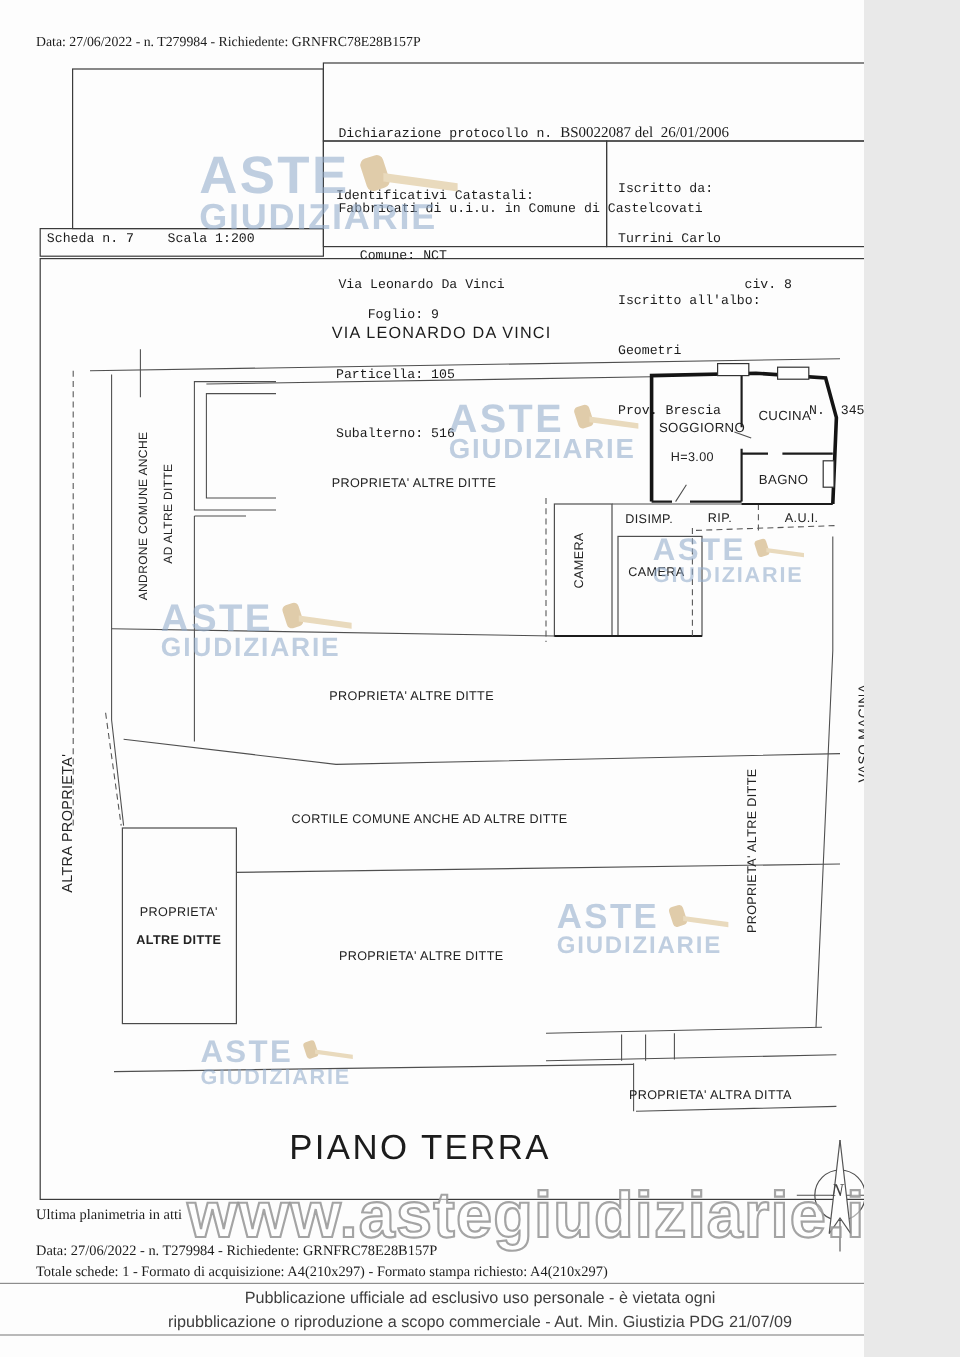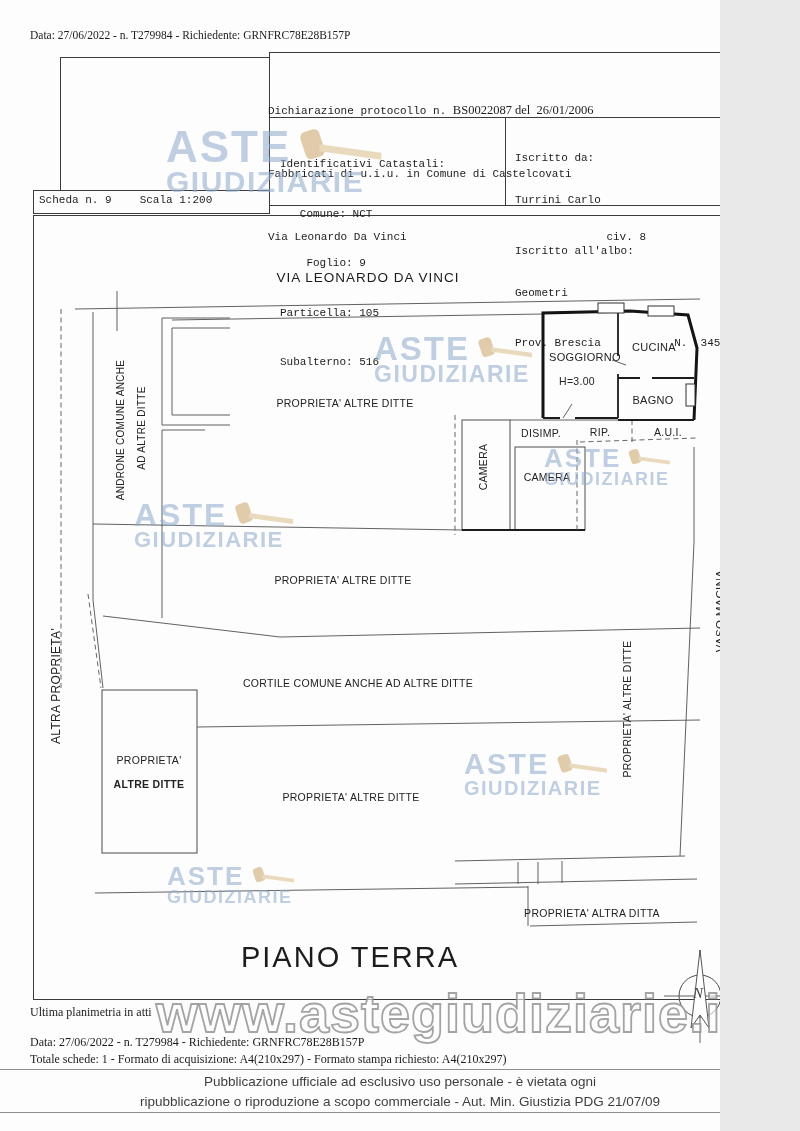--- a/index.html
+++ b/index.html
@@ -117,21 +117,21 @@
         <circle cx="757" cy="1066" r="4.5" fill="#b5b5b5"></circle>
       <circle cx="767" cy="1062" r="4.5" fill="#b5b5b5"></circle>
         <circle cx="777" cy="1066" r="4.5" fill="#b5b5b5"></circle>
       <circle cx="767" cy="1076" r="9" fill="#cfcfcf" stroke="#8a8a8a" stroke-width="1"></circle>
     </g>
   </svg>
 
   <div class="abs serif" style="left:30px;top:29px;font-size:11.5px;">Data: 27/06/2022 - n. T279984 - Richiedente: GRNFRC78E28B157P</div>
 
 
-  <div class="abs mono" style="left:268px;top:58px;width:450px;font-size:11px;line-height:21px;">
+  <div class="abs mono" style="left:282px;top:58px;width:450px;font-size:11px;line-height:21px;">
     <div><span>Dichiarazione protocollo n. </span><span class="serif" style="font-size:12.5px;">BS0022087 del  26/01/2006</span></div>
     <div>Fabbricati di u.i.u. in Comune di Castelcovati</div>
     <div style="display:flex;">
       <span>Via Leonardo Da Vinci</span>
       <span style="margin-left:auto;margin-right:72px;">civ. 8</span>
     </div>
   </div>
 
   <div class="abs mono" style="left:280px;top:123px;font-size:11px;line-height:16.5px;">
     <div>Identificativi Catastali:</div>
@@ -146,21 +146,21 @@
     <div>Turrini Carlo</div>
     <div style="margin-top:9px;">Iscritto all'albo:</div>
     <div>Geometri</div>
     <div style="margin-top:8px;display:flex;">
       <span>Prov. Brescia</span>
       <span style="margin-left:auto;">N.  3454</span>
     </div>
   </div>
 
   <div class="abs mono" style="left:39px;top:194px;font-size:11px;display:flex;gap:28px;">
-    <span>Scheda n. 9</span>
+    <span>Scheda n. 7</span>
     <span>Scala 1:200</span>
   </div>
 
   <div class="abs ctr sans" style="left:368px;top:277px;font-size:13.5px;letter-spacing:1px;">VIA LEONARDO DA VINCI</div>
   <div class="abs ctr lbl" style="left:345px;top:403px;">PROPRIETA' ALTRE DITTE</div>
   <div class="abs ctr lbl" style="left:585px;top:357px;font-size:11px;">SOGGIORNO</div>
   <div class="abs ctr lbl" style="left:577px;top:381px;">H=3.00</div>
   <div class="abs ctr lbl" style="left:654px;top:347px;font-size:11px;">CUCINA</div>
   <div class="abs ctr lbl" style="left:653px;top:400px;font-size:11px;">BAGNO</div>
   <div class="abs ctr lbl" style="left:541px;top:433px;">DISIMP.</div>

